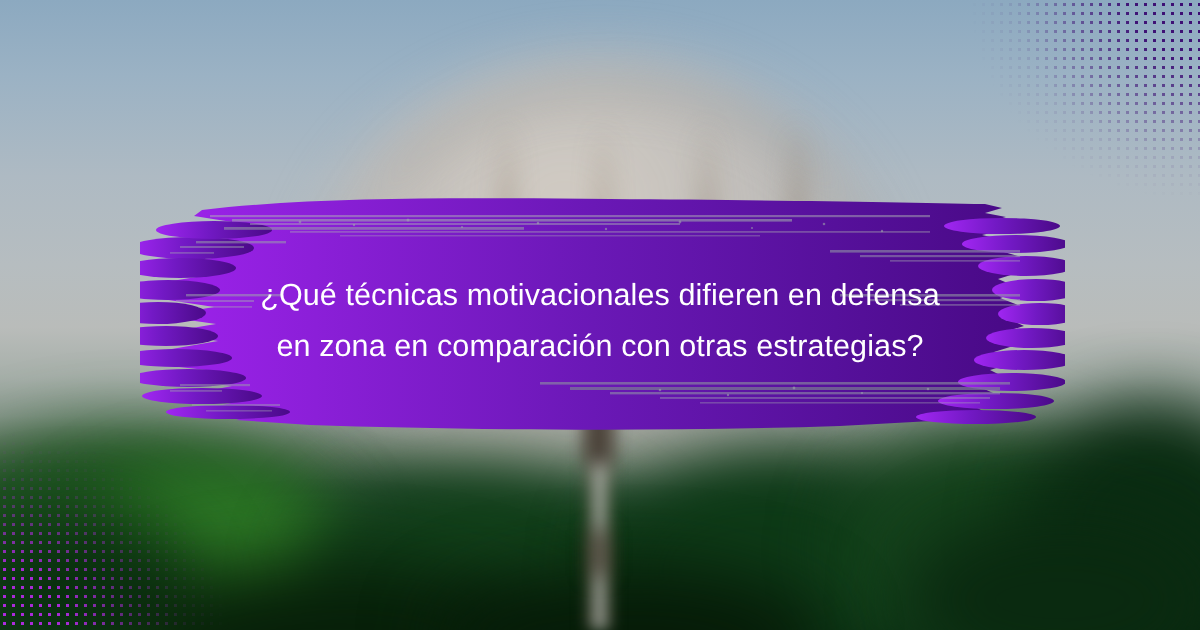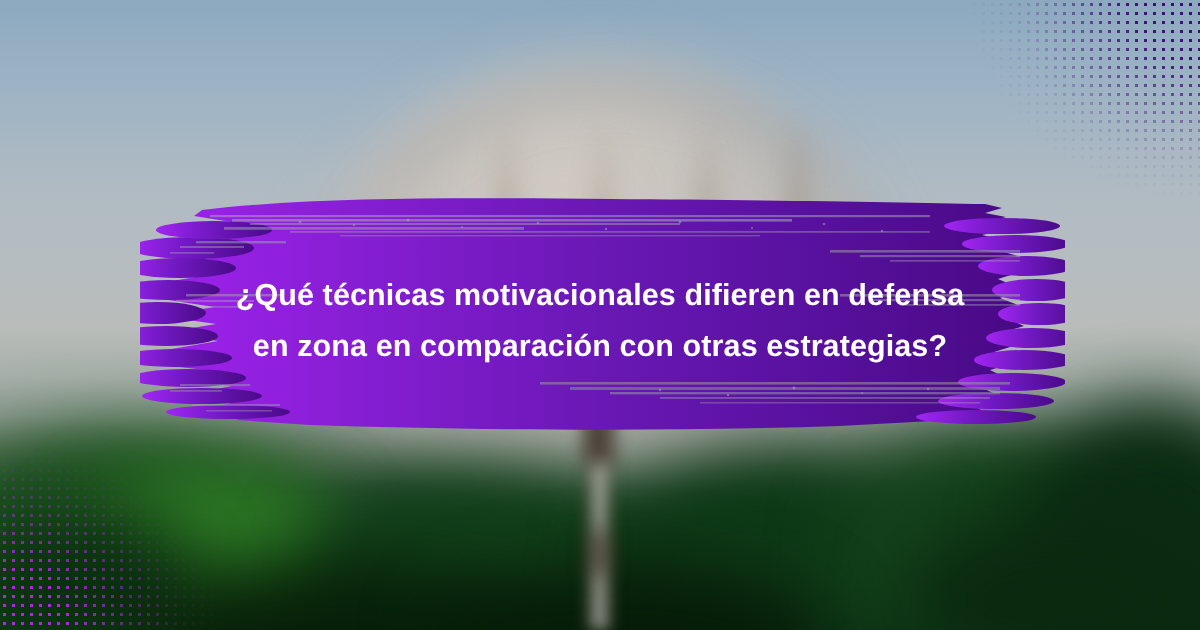--- a/index.html
+++ b/index.html
@@ -162,21 +162,21 @@
   
   .headline {
     position: absolute;
     left: 150px;
     top: 270px;
     width: 900px;
     text-align: center;
     color: #FFFFFF;
     font-size: 30.5px;
     line-height: 51px;
-    font-weight: 700;
+    font-weight: 400;
     letter-spacing: 0.1px;
     white-space: pre-line;
     text-rendering: geometricPrecision;
   }
 </style>
 </head>
 <body>
 
 <div id="stage">
 

